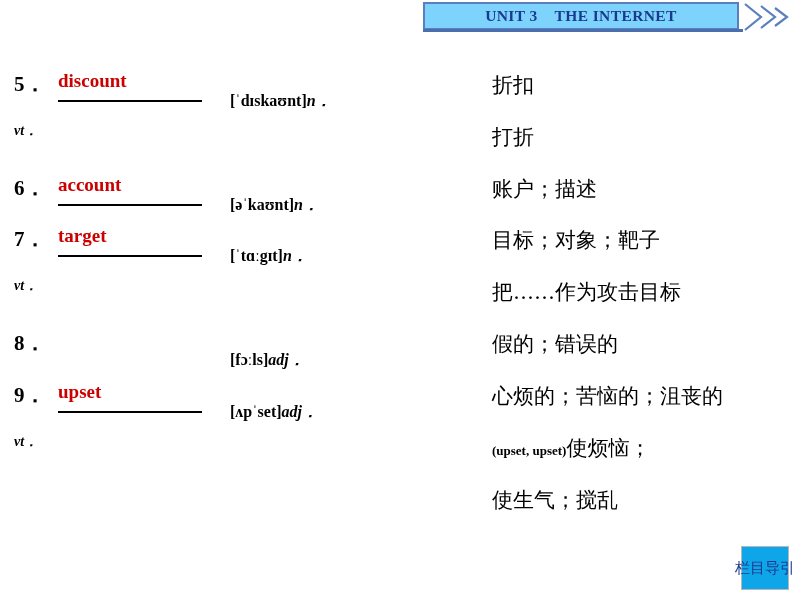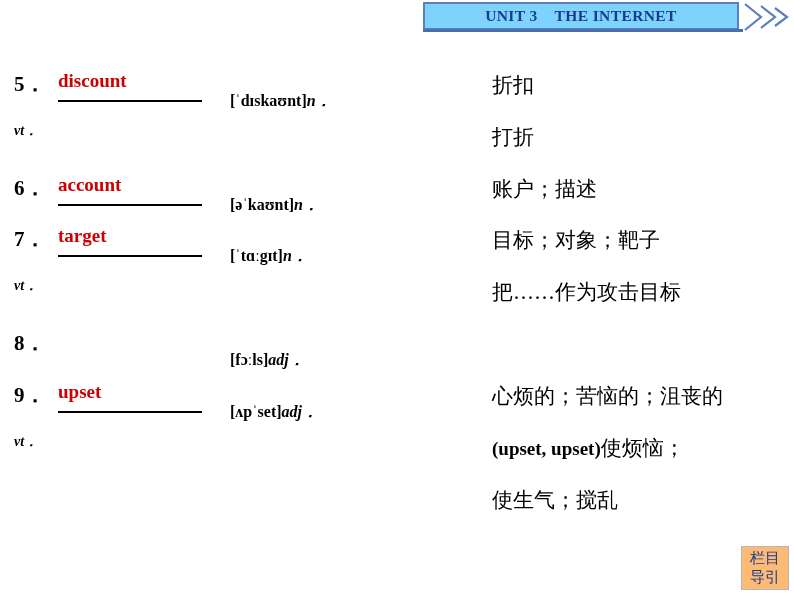--- a/index.html
+++ b/index.html
@@ -120,35 +120,35 @@
     top: 1px;
     font-size: 21px;
     color: #000000;
     white-space: pre;
     font-family: "DejaVu Serif", "Liberation Serif", serif;
     margin-left: 40px;
   }
   .col-cn .latin-bold {
     font-family: "Liberation Serif", serif;
     font-weight: bold;
-    font-size: 19px;
+    font-size: 13px;
   }
 
   
   .badge {
     position: absolute;
     left: 741px;
     top: 546px;
     width: 48px;
     height: 44px;
     box-sizing: border-box;
-    background: #fdba74;
+    background: #0ea5e9;
     border: 1px solid #b8b8b8;
     display: flex;
-    flex-direction: column;
+    flex-direction: row;
     align-items: center;
     justify-content: center;
     line-height: 19px;
   }
   .badge span {
     color: #1a3a8f;
     font-size: 15px;
     font-family: "DejaVu Serif", serif;
     white-space: pre;
   }
@@ -212,20 +212,21 @@
   <div class="row" style="top:277px;">
     <div class="col-num pos">vt．</div>
     <div class="col-cn">把……作为攻击目标</div>
   </div>
 
   <div class="row" style="top:329px;">
     <div class="col-num">8．</div>
     <div class="col-phon">
       <span>[fɔːls]</span><span class="pos-tag">adj．</span>
     </div>
+    <div class="col-cn">假的；错误的</div>
   </div>
 
   <div class="row" style="top:381px;">
     <div class="col-num">9．</div>
     <div class="col-word">
       <span>upset</span>
     </div>
     <div class="col-phon">
       <span>[ʌpˈset]</span><span class="pos-tag">adj．</span>
     </div>

